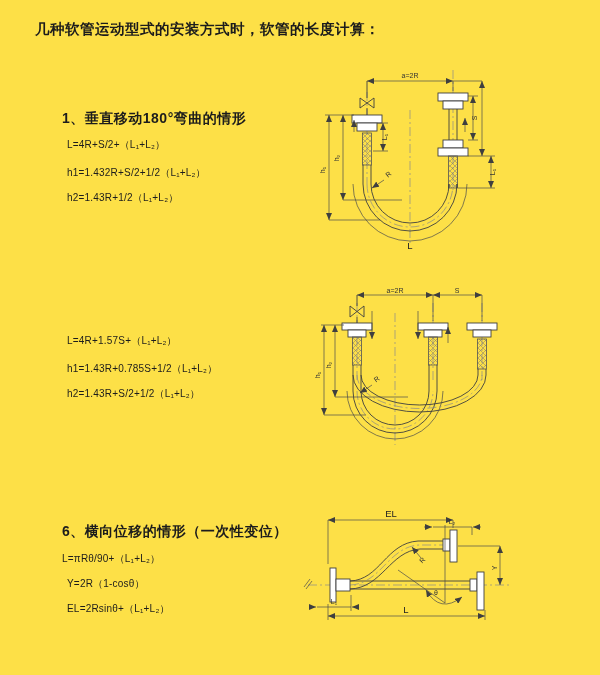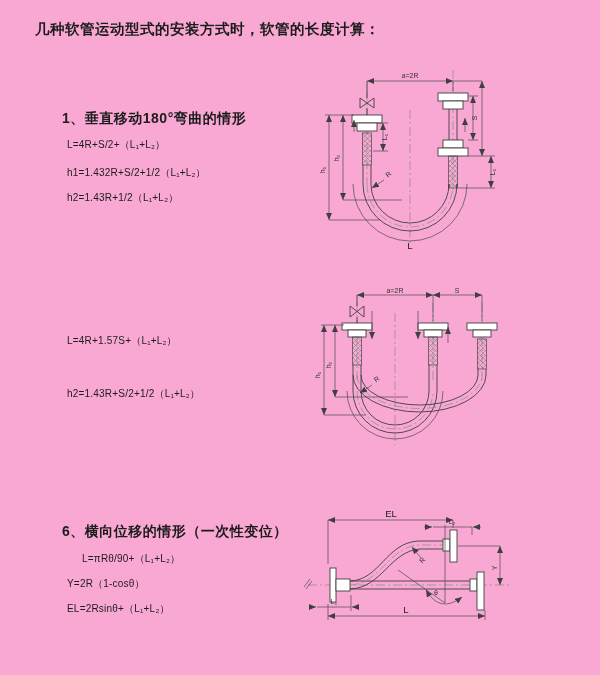--- a/index.html
+++ b/index.html
@@ -1,23 +1,23 @@
 <!DOCTYPE html>
 <html><head>
 <meta charset="utf-8">
 <style>
   html,body{margin:0;padding:0;background:#fff;}
-  .page{position:relative;width:600px;height:675px;background:#f9a8d4;overflow:hidden;
+  .page{position:relative;width:600px;height:675px;background:#fde047;overflow:hidden;
         font-family:"Liberation Sans","DejaVu Sans",sans-serif;color:#1c1c1c;}
   .title{position:absolute;left:35px;top:20px;font-size:14.5px;font-weight:bold;letter-spacing:.5px;}
   .heading{position:absolute;font-size:14px;font-weight:bold;letter-spacing:.5px;white-space:nowrap;margin-left:14px;}
   .formula{position:absolute;font-size:10px;font-weight:500;white-space:nowrap;letter-spacing:.2px;}
   .h1s{left:48px;top:110px;} .f1a{left:67px;top:138px;} .f1b{left:67px;top:166px;} .f1c{left:67px;top:191px;}
   .h2s{left:48px;top:310px;} .f2a{left:67px;top:334px;} .f2b{left:67px;top:362px;} .f2c{left:67px;top:387px;}
-  .h3s{left:48px;top:523px;} .f3a{left:82px;top:552px;} .f3b{left:67px;top:577px;} .f3c{left:67px;top:602px;text-align:center;}
+  .h3s{left:48px;top:523px;} .f3a{left:62px;top:552px;} .f3b{left:67px;top:577px;} .f3c{left:67px;top:602px;text-align:center;}
   svg{position:absolute;overflow:visible;}
   .d1{left:310px;top:66px;} .d2{left:308px;top:283px;} .d3{left:300px;top:500px;}
   .ln{stroke:#3f3f3f;stroke-width:.9;fill:none;}
   .thin{stroke:#4a4a4a;stroke-width:.7;fill:none;}
   .cl{stroke:#8a8a8a;stroke-width:.7;fill:none;stroke-dasharray:9 3 2 3;}
   .fl{fill:#fff;stroke:#3f3f3f;stroke-width:.9;}
   .dimtx{font-size:7px;fill:#333;font-family:"Liberation Sans","DejaVu Sans",sans-serif;}
   .bigtx{font-size:9.5px;fill:#222;font-family:"Liberation Sans","DejaVu Sans",sans-serif;}
 </style>
 </head>
@@ -26,20 +26,21 @@
 <div class="page">
 
   <div class="title">几种软管运动型式的安装方式时，软管的长度计算：</div>
 
   <div class="heading h1s">1、垂直移动180°弯曲的情形</div>
   <div class="formula f1a">L=4R+S/2+（L₁+L₂）</div>
   <div class="formula f1b">h1=1.432R+S/2+1/2（L₁+L₂）</div>
   <div class="formula f1c">h2=1.43R+1/2（L₁+L₂）</div>
 
   <div class="formula f2a">L=4R+1.57S+（L₁+L₂）</div>
+  <div class="formula f2b">h1=1.43R+0.785S+1/2（L₁+L₂）</div>
   <div class="formula f2c">h2=1.43R+S/2+1/2（L₁+L₂）</div>
 
   <div class="heading h3s">6、横向位移的情形（一次性变位）</div>
   <div class="formula f3a">L=πRθ/90+（L₁+L₂）</div>
   <div class="formula f3b">Y=2R（1-cosθ）</div>
   <div class="formula f3c">EL=2Rsinθ+（L₁+L₂）</div>
 
   <svg class="d1" width="285" height="195" viewBox="0 0 285 195">
     <defs>
       <pattern id="br1" width="5" height="5" patternUnits="userSpaceOnUse">

